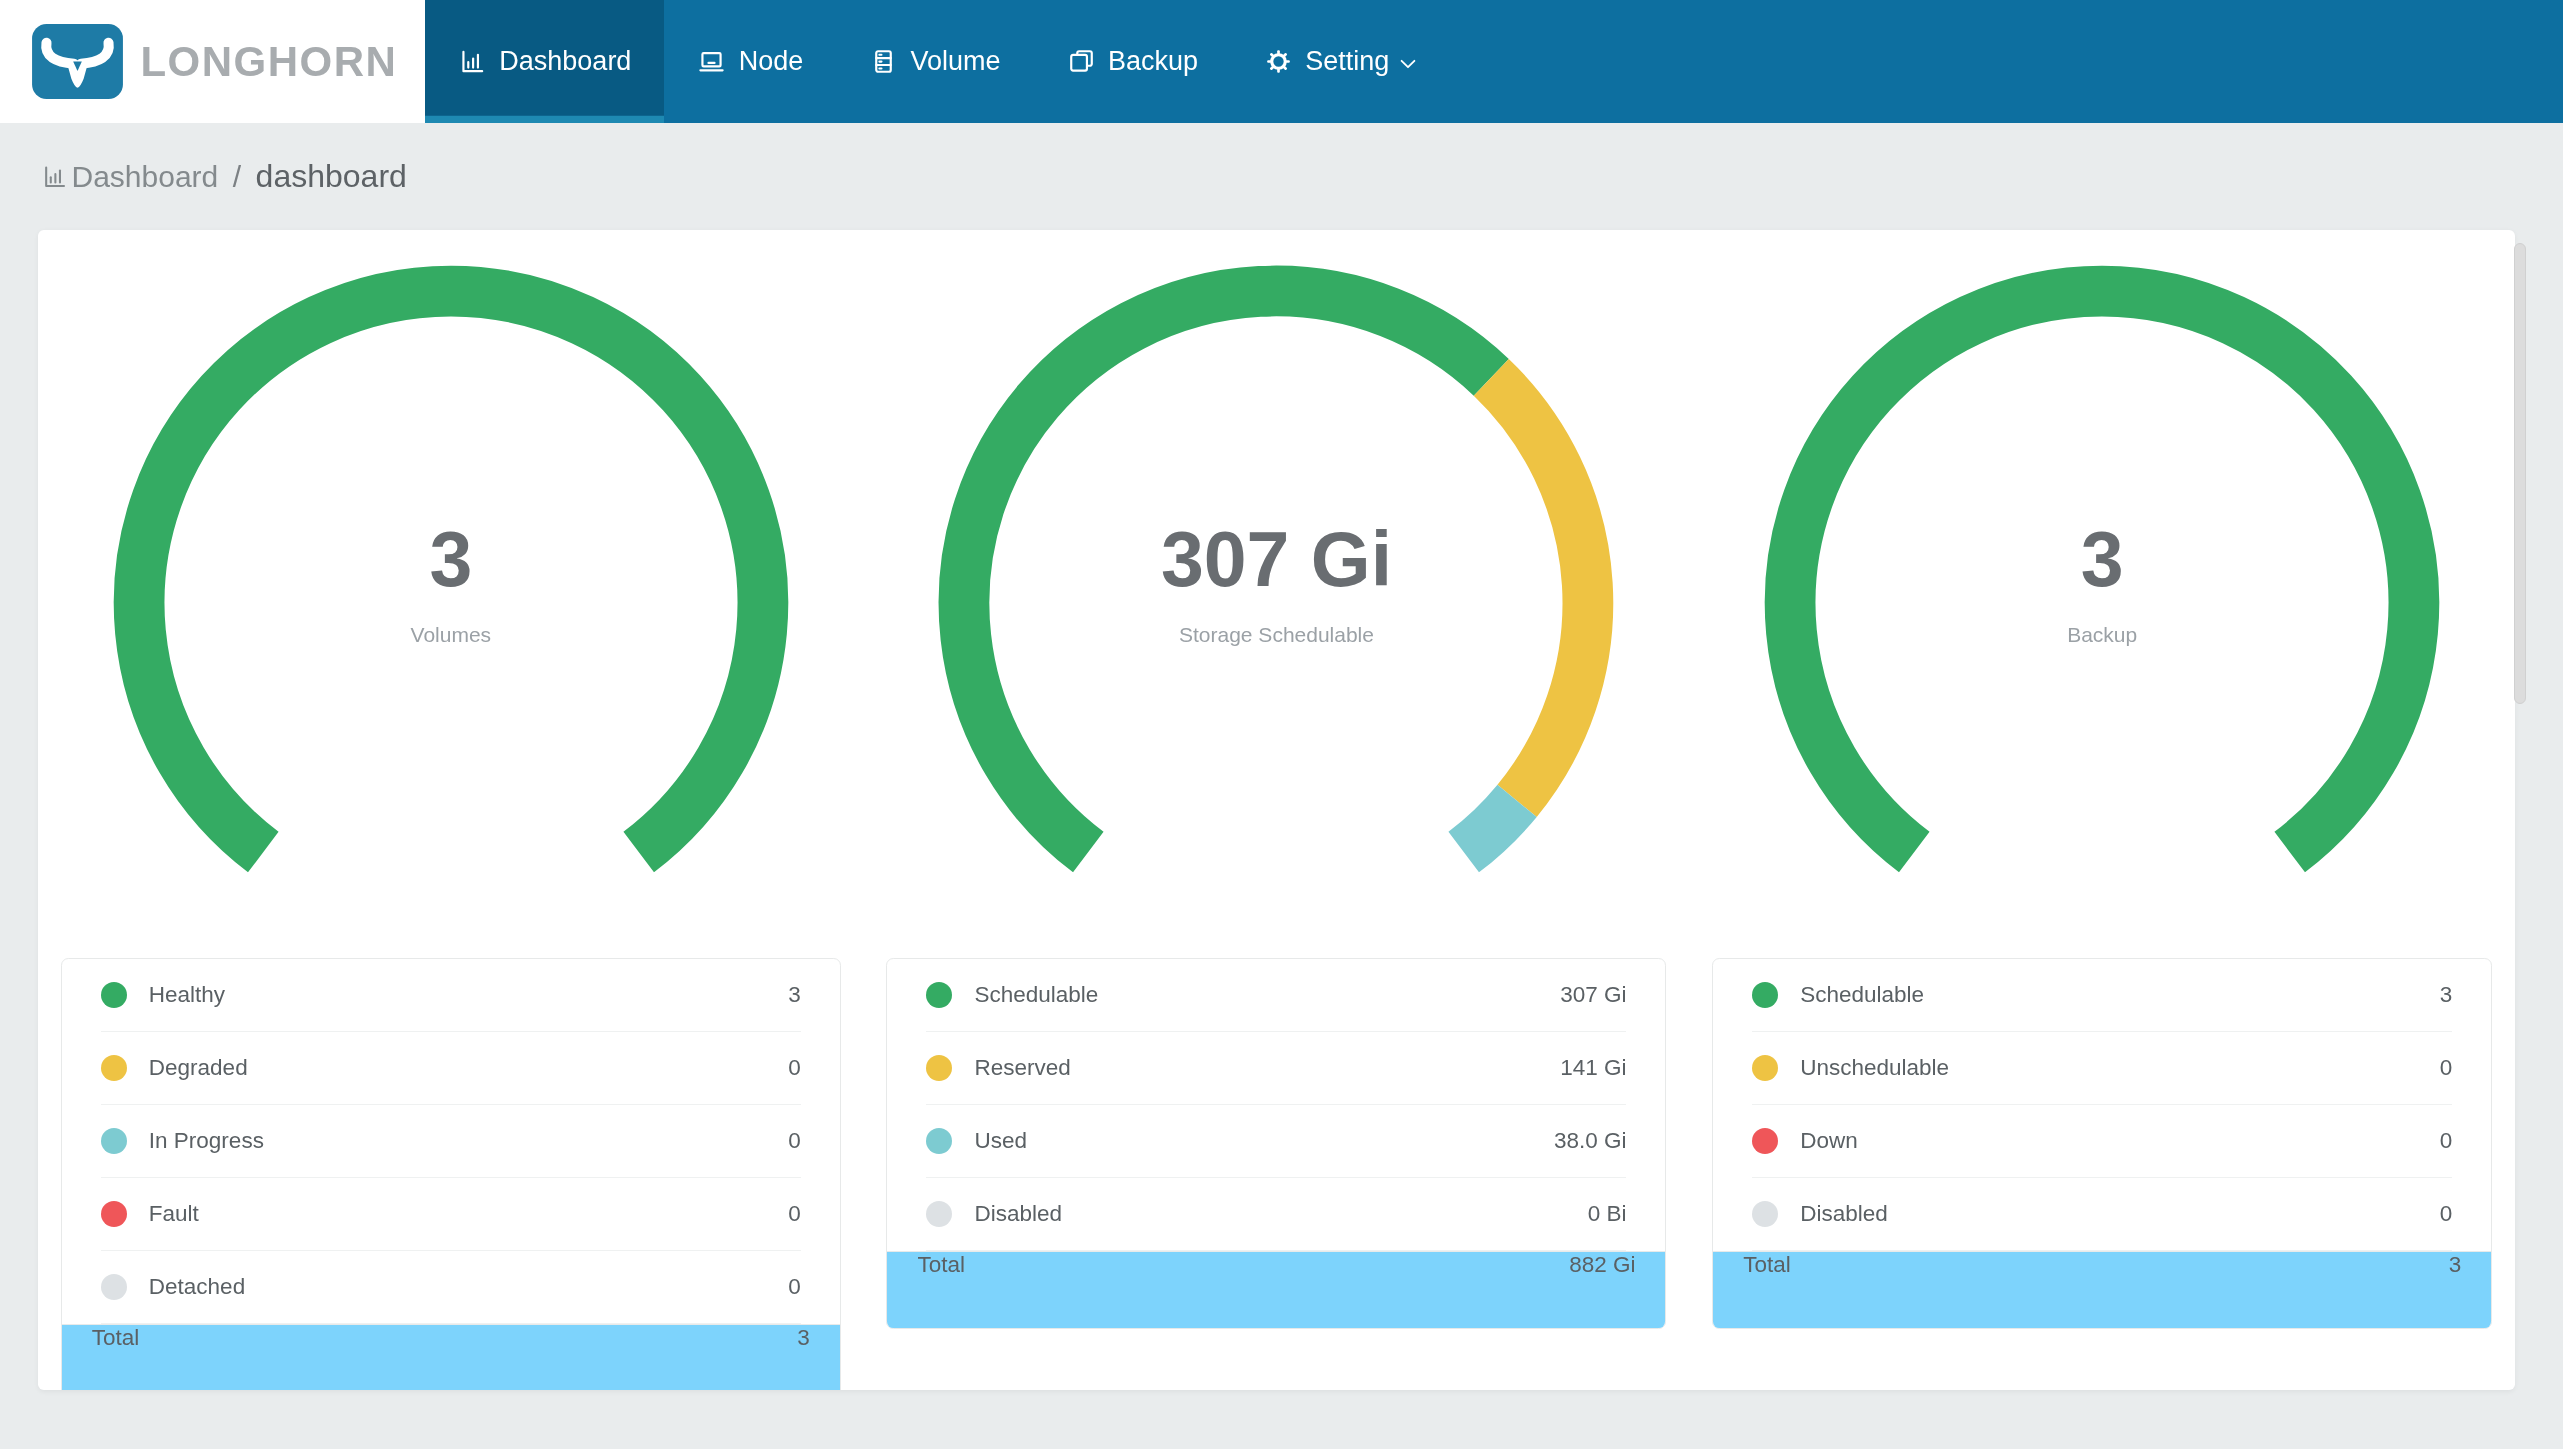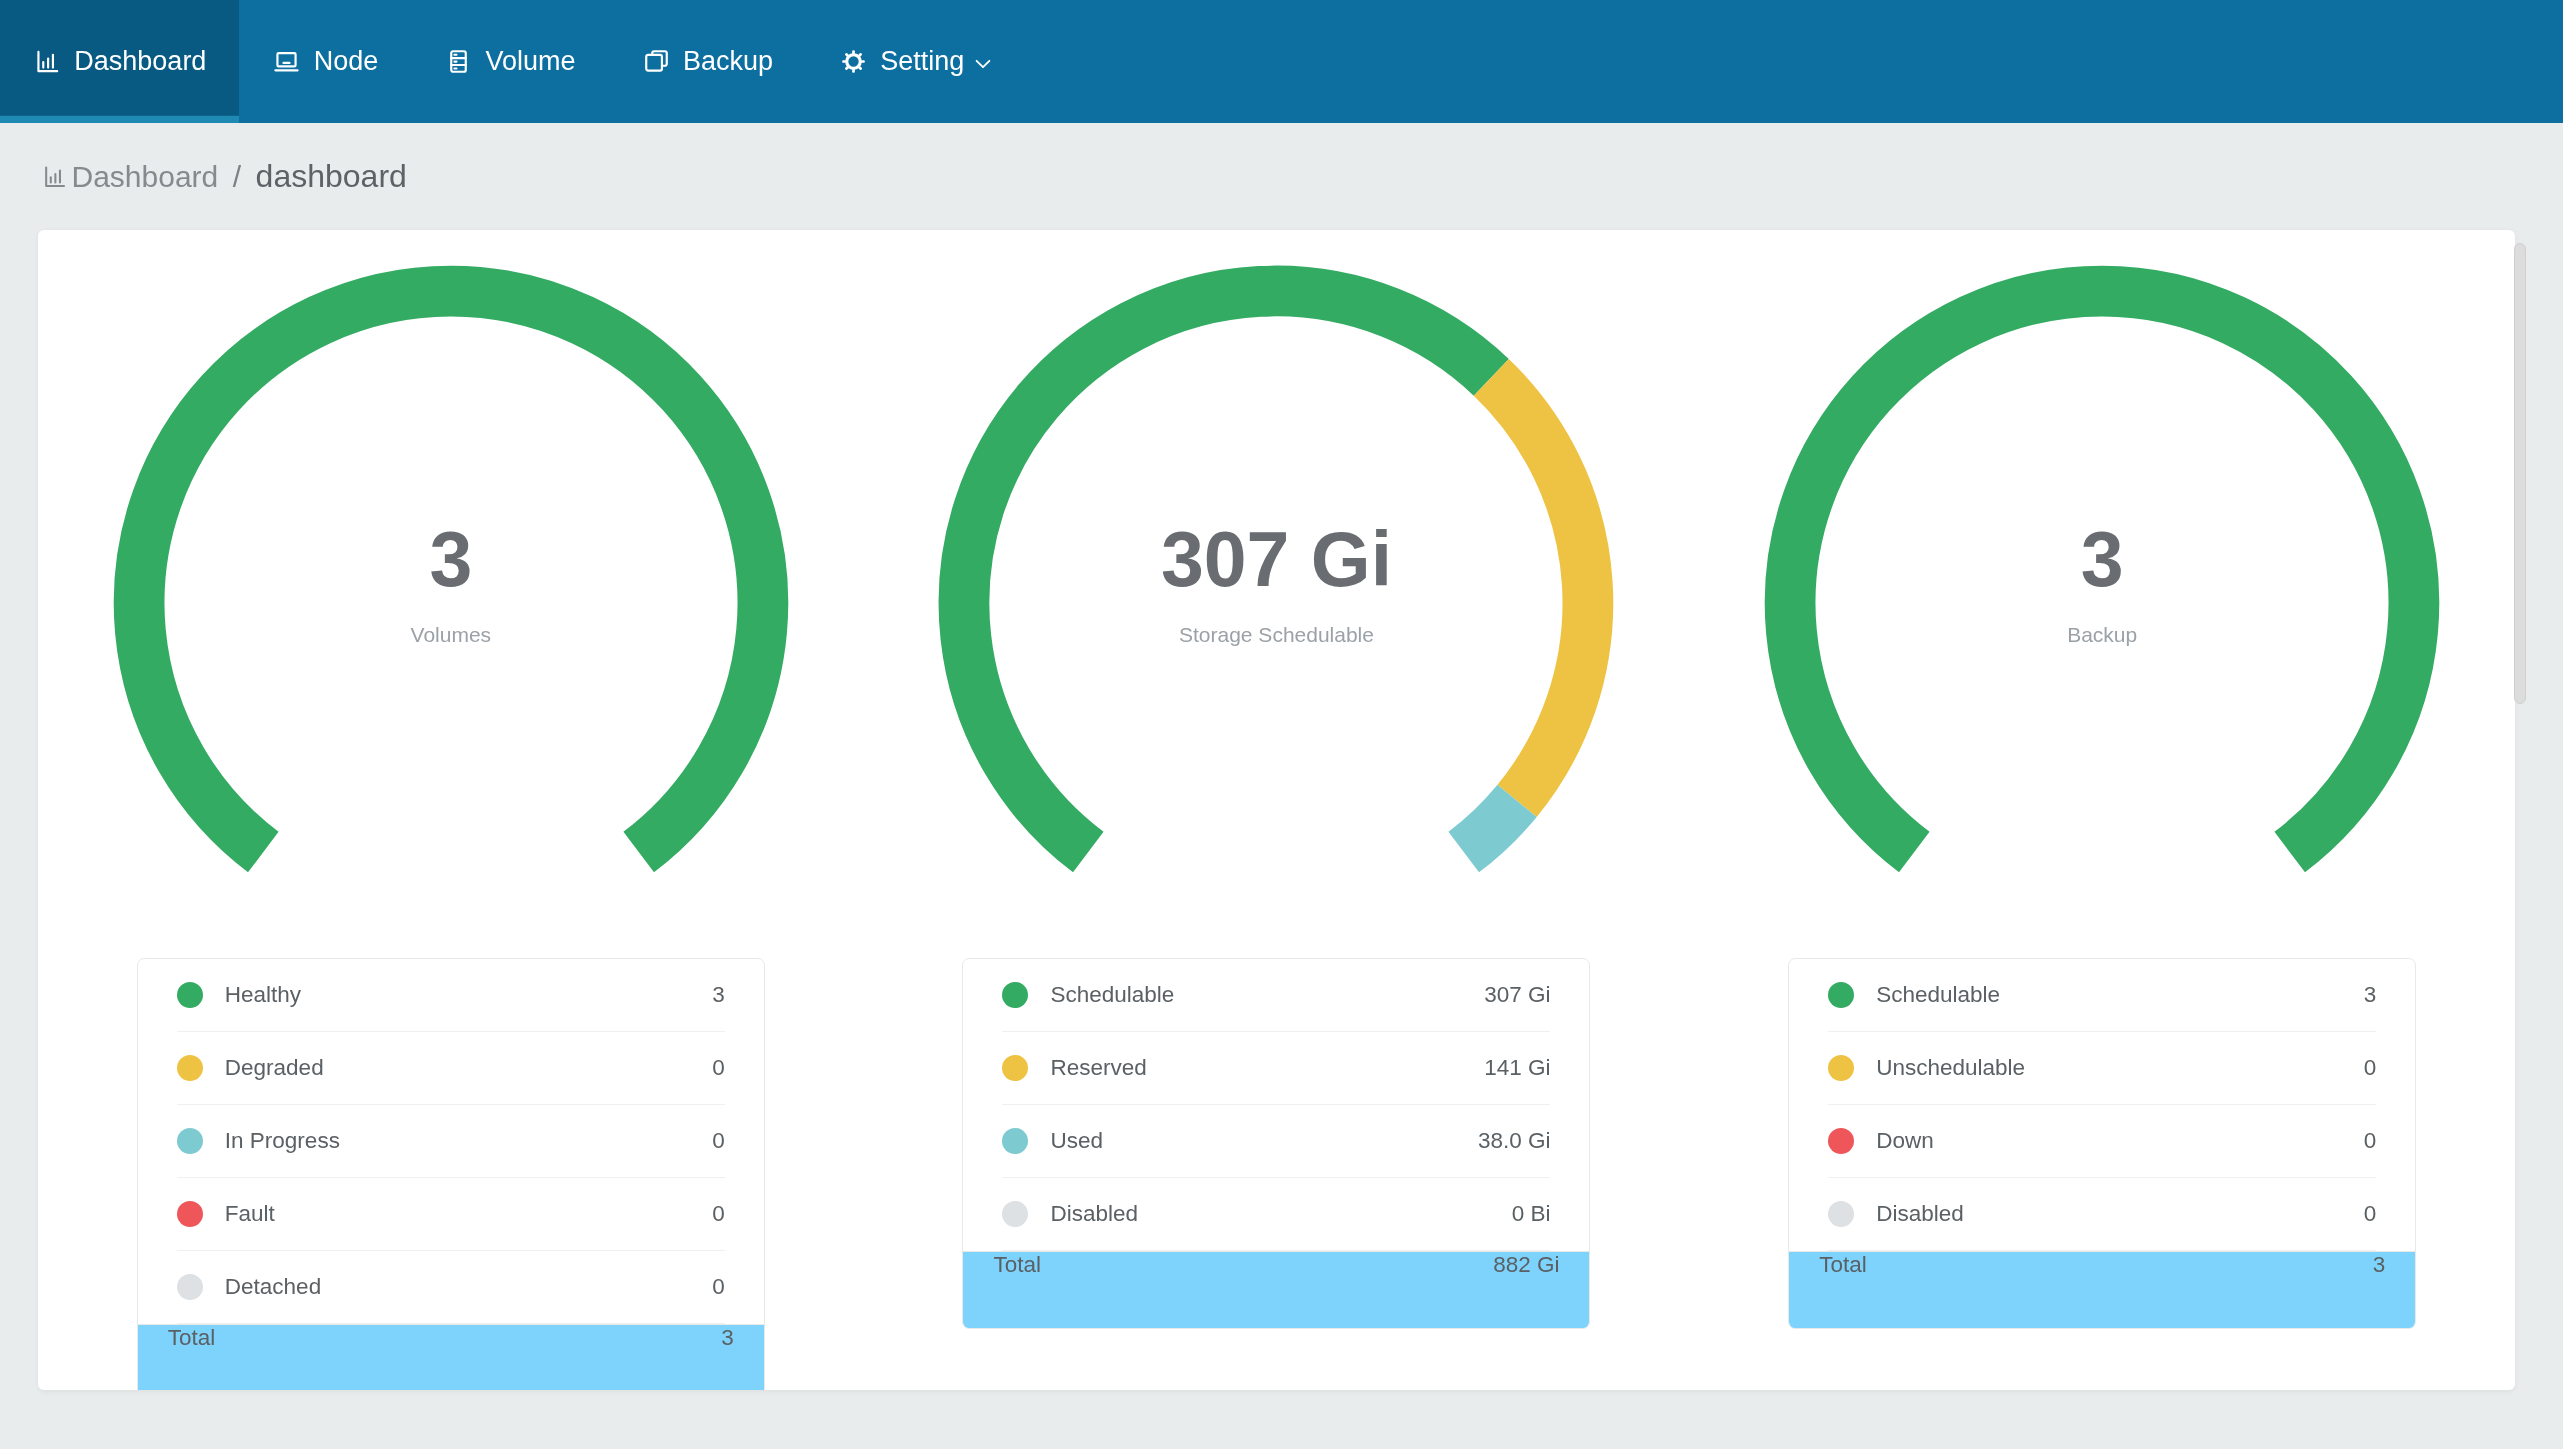--- a/index.html
+++ b/index.html
@@ -37,35 +37,47 @@
         box-shadow:0 1.5px 5.8px rgba(0,0,0,0.05);overflow:hidden;}
   .gauge-grid{display:grid;grid-template-columns:repeat(3,1fr);padding-top:35px;}
   .gauge-col{display:flex;flex-direction:column;align-items:center;}
   .gauge-wrap{position:relative;width:676px;height:676px;flex:none;}
   .gauge-wrap svg.gauge{position:absolute;left:0;top:0;}
   .gauge-center{position:absolute;inset:0;display:flex;flex-direction:column;align-items:center;
                 justify-content:center;transform:translateY(-18px);pointer-events:none;}
   .gauge-value{font-size:77px;font-weight:600;color:var(--value-text);line-height:80px;}
   .gauge-label{font-size:21px;color:var(--muted-text);margin-top:20.3px;line-height:32px;}
   
-  .legend{width:628px;margin-top:17.4px;border:1.5px solid #e7e9e9;border-radius:7.3px;background:#fff;
+  .legend{width:780px;margin-top:17.4px;border:1.5px solid #e7e9e9;border-radius:7.3px;background:#fff;
           font-size:22.5px;color:var(--legend-text);overflow:hidden;}
   .legend-row{display:flex;align-items:center;height:73px;margin:0 39px;border-bottom:1.5px solid #eff1f1;}
   .legend-row:last-of-type{border-bottom:none;}
   .legend-dot{width:26px;height:26px;border-radius:50%;margin-right:22px;flex:none;}
   .legend-value{margin-left:auto;}
   .legend-total{display:flex;height:77px;padding:0 30px;background:#7dd3fc;border-top:1.5px solid #e8eaea;}
   
   .scroll-thumb{position:absolute;left:2514px;top:243px;width:11.6px;height:461px;border-radius:6.5px;
                 background:#dcdcdc;border:0.7px solid #d0d0d0;cursor:pointer;}
 </style>
 </head>
 <body>
 
 <header class="navbar">
+  <div class="brand">
+    <div class="brand-logo">
+      <svg viewBox="0 0 126 104" xmlns="http://www.w3.org/2000/svg">
+        <rect width="126" height="104" rx="20" fill="#1e7ba6"></rect>
+        <path d="M20 26 C17 45 33 53 58 55" stroke="#ffffff" stroke-width="14" fill="none" stroke-linecap="round"></path>
+        <path d="M106 26 C109 45 93 53 68 55" stroke="#ffffff" stroke-width="14" fill="none" stroke-linecap="round"></path>
+        <path d="M47 49 Q63 59 79 49 L71.5 76 Q67 87.5 63 88.5 Q59 87.5 54.5 76 Z" fill="#ffffff"></path>
+        <path d="M57 52 L69 52 L63 65 Z" fill="#1e7ba6"></path>
+      </svg>
+    </div>
+    <div class="brand-text">LONGHORN</div>
+  </div>
   <nav class="nav-tabs" id="nav-tabs">
       <div class="nav-tab active">
         <span class="nav-icon">
           <svg viewBox="0 0 24 24" fill="none" stroke="currentColor" stroke-width="1.8" stroke-linecap="round" stroke-linejoin="round">
             <path d="M4.5 4v16h15.5"></path>
             <path d="M8.5 17v-4.5"></path>
             <path d="M12.5 17v-7.5"></path>
             <path d="M16.5 17v-10.5"></path>
           </svg>
         </span>

